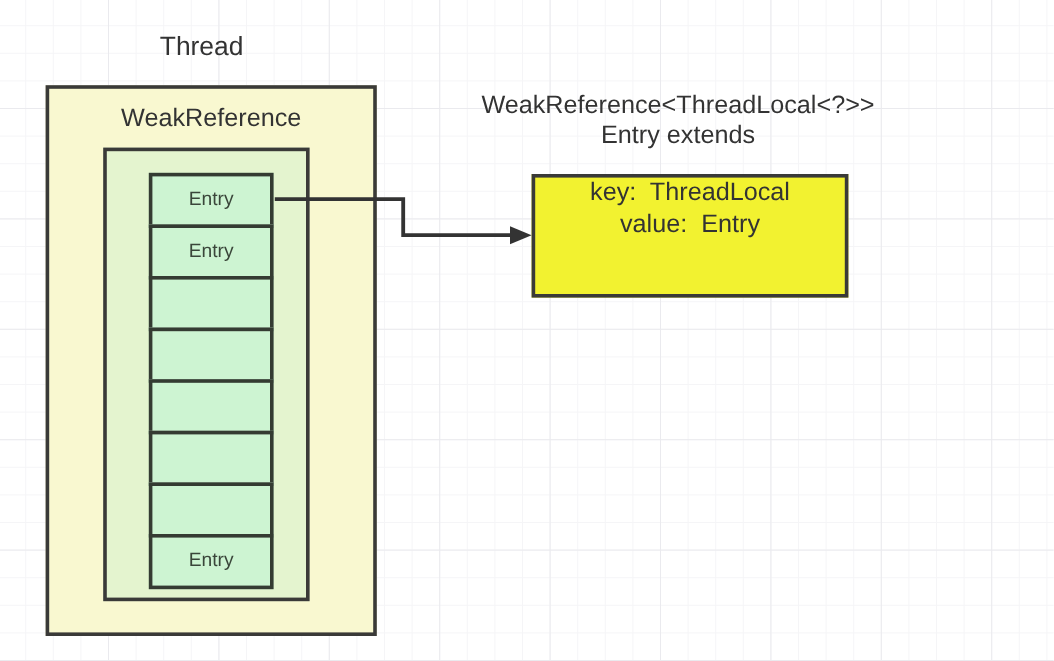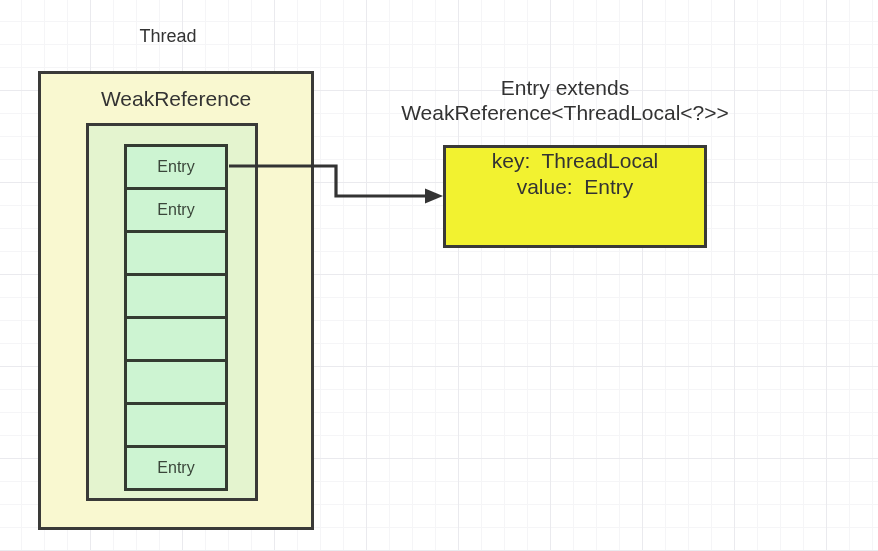--- a/index.html
+++ b/index.html
@@ -18,21 +18,21 @@
       linear-gradient(90deg, var(--grid-minor, #f5f5f7) 1px, transparent 1px);
     background-size: 92px 92px, 92px 92px, 23px 23px, 23px 23px;
     background-position: -2px -2px;
     color: var(--text, #333333);
   }
 
   .thread-label {
     position: absolute;
     left: 38px; top: 26px; width: 260px;
     text-align: center;
-    font-size: 18px;
+    font-size: 22px;
     color: var(--text, #333333);
   }
 
   .thread-box {
     position: absolute;
     left: 38px; top: 71px;
     width: 276px; height: 459px;
     box-sizing: border-box;
     border: 3px solid var(--border, #3a3a38);
     background: var(--thread-box-fill, #f9f8d0);
@@ -125,22 +125,22 @@
       </div>
     </div>
   </div>
 
   <svg class="arrow-svg" viewBox="0 0 235 60" xmlns="http://www.w3.org/2000/svg">
     <path d="M 9 16 L 116 16 L 116 46 L 206 46" fill="none" stroke="#333333" stroke-width="3.2" stroke-linejoin="miter"></path>
     <polygon points="223,46 205,38.5 205,53.5" fill="#333333"></polygon>
   </svg>
 
   <div class="entry-note">
+    <div>WeakReference&lt;ThreadLocal&lt;?&gt;&gt;</div>
     <div>Entry extends</div>
-    <div>WeakReference&lt;ThreadLocal&lt;?&gt;&gt;</div>
   </div>
 
   <div class="entry-box">
     <div class="kv-line">key:  ThreadLocal</div>
     <div class="kv-line">value:  Entry</div>
   </div>
 
 </div>
 
 </body></html>

